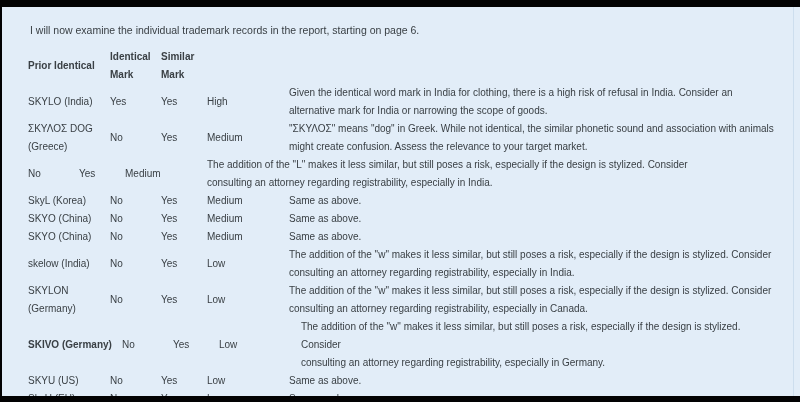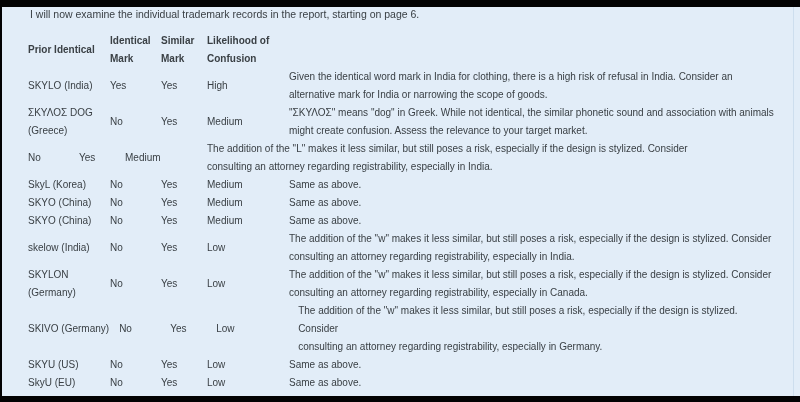--- a/index.html
+++ b/index.html
@@ -11,59 +11,57 @@
     overflow: hidden;
     position: relative;
   }
   .frame-bar { width: 800px; background: #020203; }
   .frame-bar.top { height: 7px; }
   .frame-bar.bottom { height: 6px; position: absolute; bottom: 0; left: 0; }
   .left-edge { position: absolute; left: 0; top: 0; bottom: 0; width: 2px; background: #020203; }
   .right-line { position: absolute; right: 6px; top: 7px; bottom: 6px; width: 1px; background: #cddeee; }
   .content { padding: 0 20px 0 28px; }
   .intro {
-    margin: 0 0 10px 2px;
+    margin: 16px 0 10px 2px;
     font-size: 10.5px;
     line-height: 15px;
     white-space: pre-line;
   }
   .ttable { width: 100%; }
   .trow { display: flex; align-items: center; }
   .cell {
     font-size: 10px;
     line-height: 18px;
     white-space: pre-line;
   }
   .c1 { flex: 0 0 82px; }
   .c2 { flex: 0 0 51px; }
   .c3 { flex: 0 0 46px; }
   .c4 { flex: 0 0 82px; }
   .c5 { flex: 1 1 auto; min-width: 0; }
   .header-row .cell { font-weight: 700; }
-  .c1.overflowing { flex: 0 0 auto; min-width: 82px; white-space: nowrap; padding-right: 10px; }
+  .c1.overflowing { flex: 0 0 auto; min-width: 82px; white-space: nowrap; padding-right: 10px; font-weight: bold; }
 </style>
 </head>
 <body>
 
 <div class="frame-bar top"></div>
 <div class="left-edge"></div>
 <div class="right-line"></div>
 
 <div class="content">
   <p class="intro">I will now examine the individual trademark records in the report, starting on page 6.</p>
 
   <div class="ttable">
     <div class="trow header-row">
       <div class="cell c1">Prior Identical</div>
       <div class="cell c2">Identical
 Mark</div>
       <div class="cell c3">Similar
 Mark</div>
-      <div class="cell c4">Likelihood of
-Confusion</div>
     </div>
 
     <div class="trow">
       <div class="cell c1">SKYLO (India)</div>
       <div class="cell c2">Yes</div>
       <div class="cell c3">Yes</div>
       <div class="cell c4">High</div>
       <div class="cell c5">Given the identical word mark in India for clothing, there is a high risk of refusal in India. Consider an
 alternative mark for India or narrowing the scope of goods.</div>
     </div>

